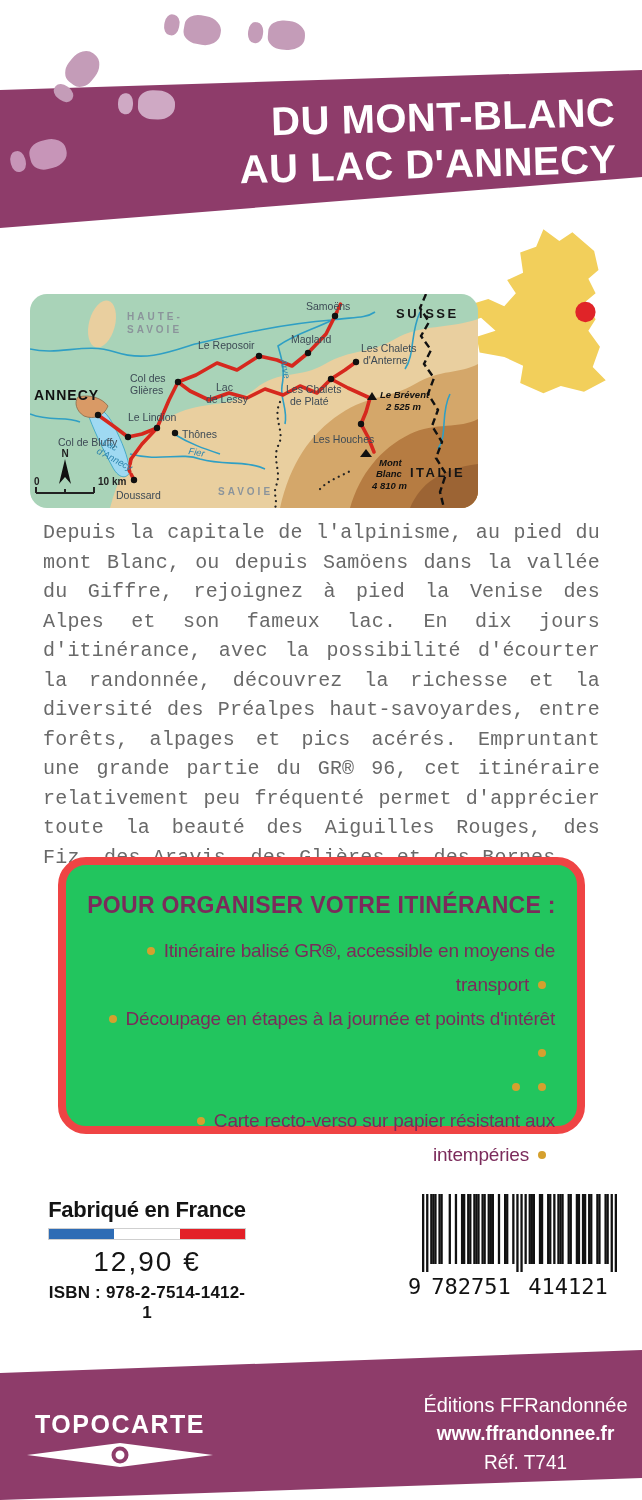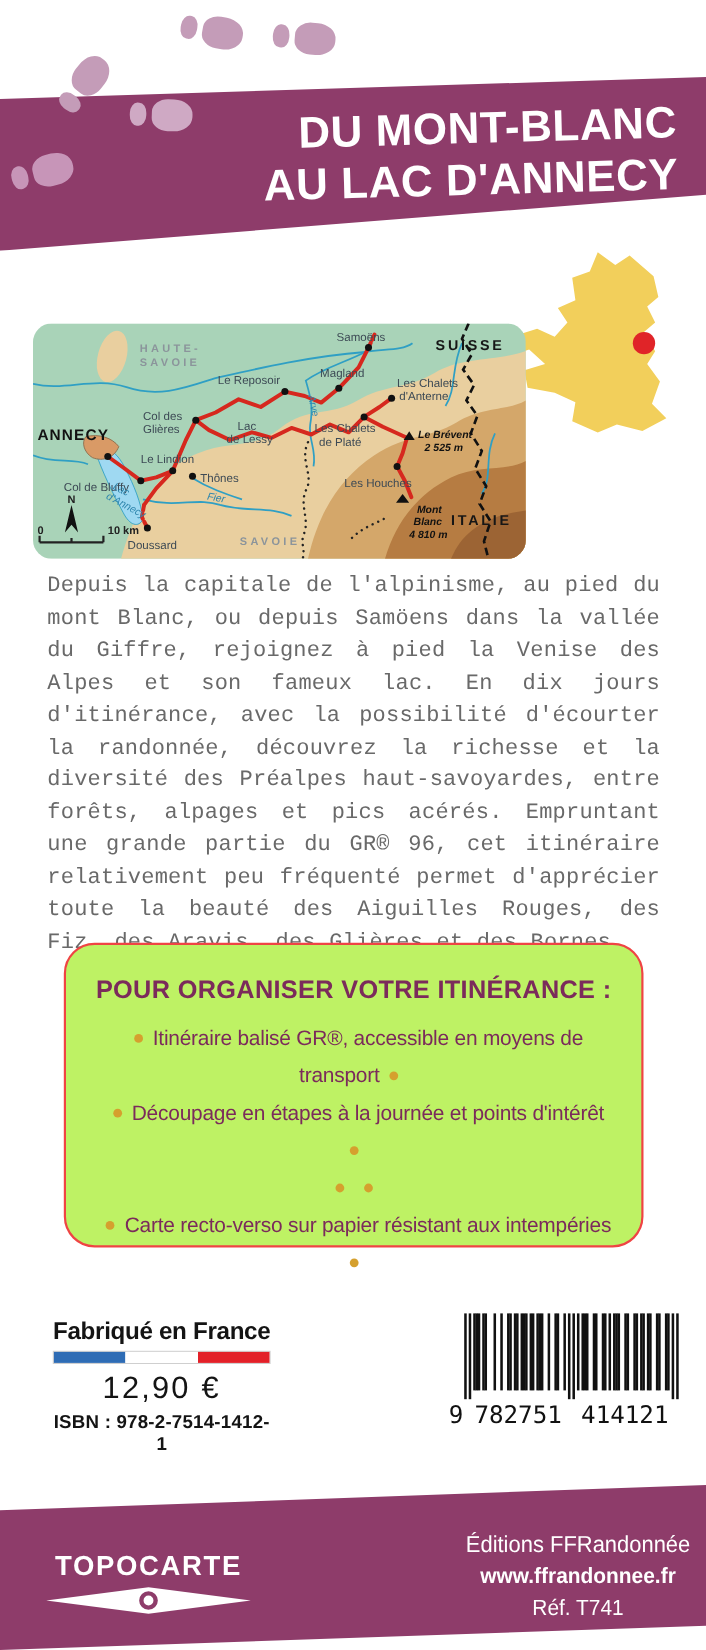--- a/index.html
+++ b/index.html
@@ -31,44 +31,44 @@
   .t-peak{font-size:9.5px;font-style:italic;font-weight:bold;fill:#111;}
   .t-big{font-size:14px;font-weight:bold;fill:#111;letter-spacing:1px;}
   .t-sc{font-size:10px;font-weight:bold;fill:#222;}
 
   
   .intro{position:absolute;left:43px;top:518px;width:557px;margin:0;color:#696969;
          font-size:20px;line-height:29.5px;text-align:justify;letter-spacing:.2px;font-family:Liberation Mono, monospace;}
 
   
   .infobox{position:absolute;left:58px;top:857px;width:527px;height:277px;box-sizing:border-box;
-           border:2px solid #ef4444;border-radius:28px;background:#bef264;padding-top:27px;}
+           border:8px solid #ef4444;border-radius:28px;background:#22c55e;padding-top:27px;}
   .box-title{text-align:center;color:#7b2b5b;font-weight:bold;font-size:23px;letter-spacing:.3px;}
-  .bullets{margin-top:15px;padding:0 22px;text-align:center;color:#7b2b5b;
+  .bullets{margin-top:15px;padding:0 22px;text-align:right;color:#7b2b5b;
            font-size:19px;line-height:34px;letter-spacing:-.2px;}
   .dot{display:inline-block;width:8px;height:8px;border-radius:50%;background:#d5a02e;
        margin:0 9px;vertical-align:2px;}
 
   
   .madein{position:absolute;left:46px;top:1197px;width:202px;text-align:center;color:#141414;}
   .madein .lbl{font-weight:bold;font-size:22px;letter-spacing:-.3px;}
   .flag{display:flex;height:10px;width:196px;margin:5px auto 6px auto;border:1px solid #cfcfcf;}
   .flag div{flex:1;}
   .flag .b{background:#2e6cb5;} .flag .w{background:#ffffff;} .flag .r{background:#e32028;}
   .madein .price{font-weight:normal;font-size:28px;letter-spacing:2px;}
   .madein .isbn{font-weight:bold;font-size:17px;margin-top:5px;letter-spacing:.2px;}
 
   
   .barcode{position:absolute;left:408px;top:1192px;background:#fff;z-index:1;}
   .barcode text{font-family:"DejaVu Sans Mono",monospace;font-size:22px;fill:#111;}
 
   
   .footband{position:absolute;left:0;top:1330px;width:642px;height:170px;background:#8e3c6a;
             clip-path:polygon(0 43px,642px 20px,642px 148px,0 170px);z-index:1;}
-  .brand{position:absolute;left:42px;top:1410px;width:186px;text-align:center;color:#ffffff;z-index:2;}
+  .brand{position:absolute;left:27px;top:1410px;width:186px;text-align:center;color:#ffffff;z-index:2;}
   .brand .bt{font-weight:bold;font-size:25px;letter-spacing:1.5px;}
   .pub{position:absolute;left:418px;top:1390px;width:215px;text-align:center;color:#ffffff;z-index:2;
        transform:scaleX(.95);}
   .pub .l1{font-size:21px;line-height:29px;}
   .pub .l2{font-size:20px;line-height:29px;font-weight:bold;}
   .pub .l3{font-size:20px;line-height:29px;}
 </style>
 </head>
 <body>
 

